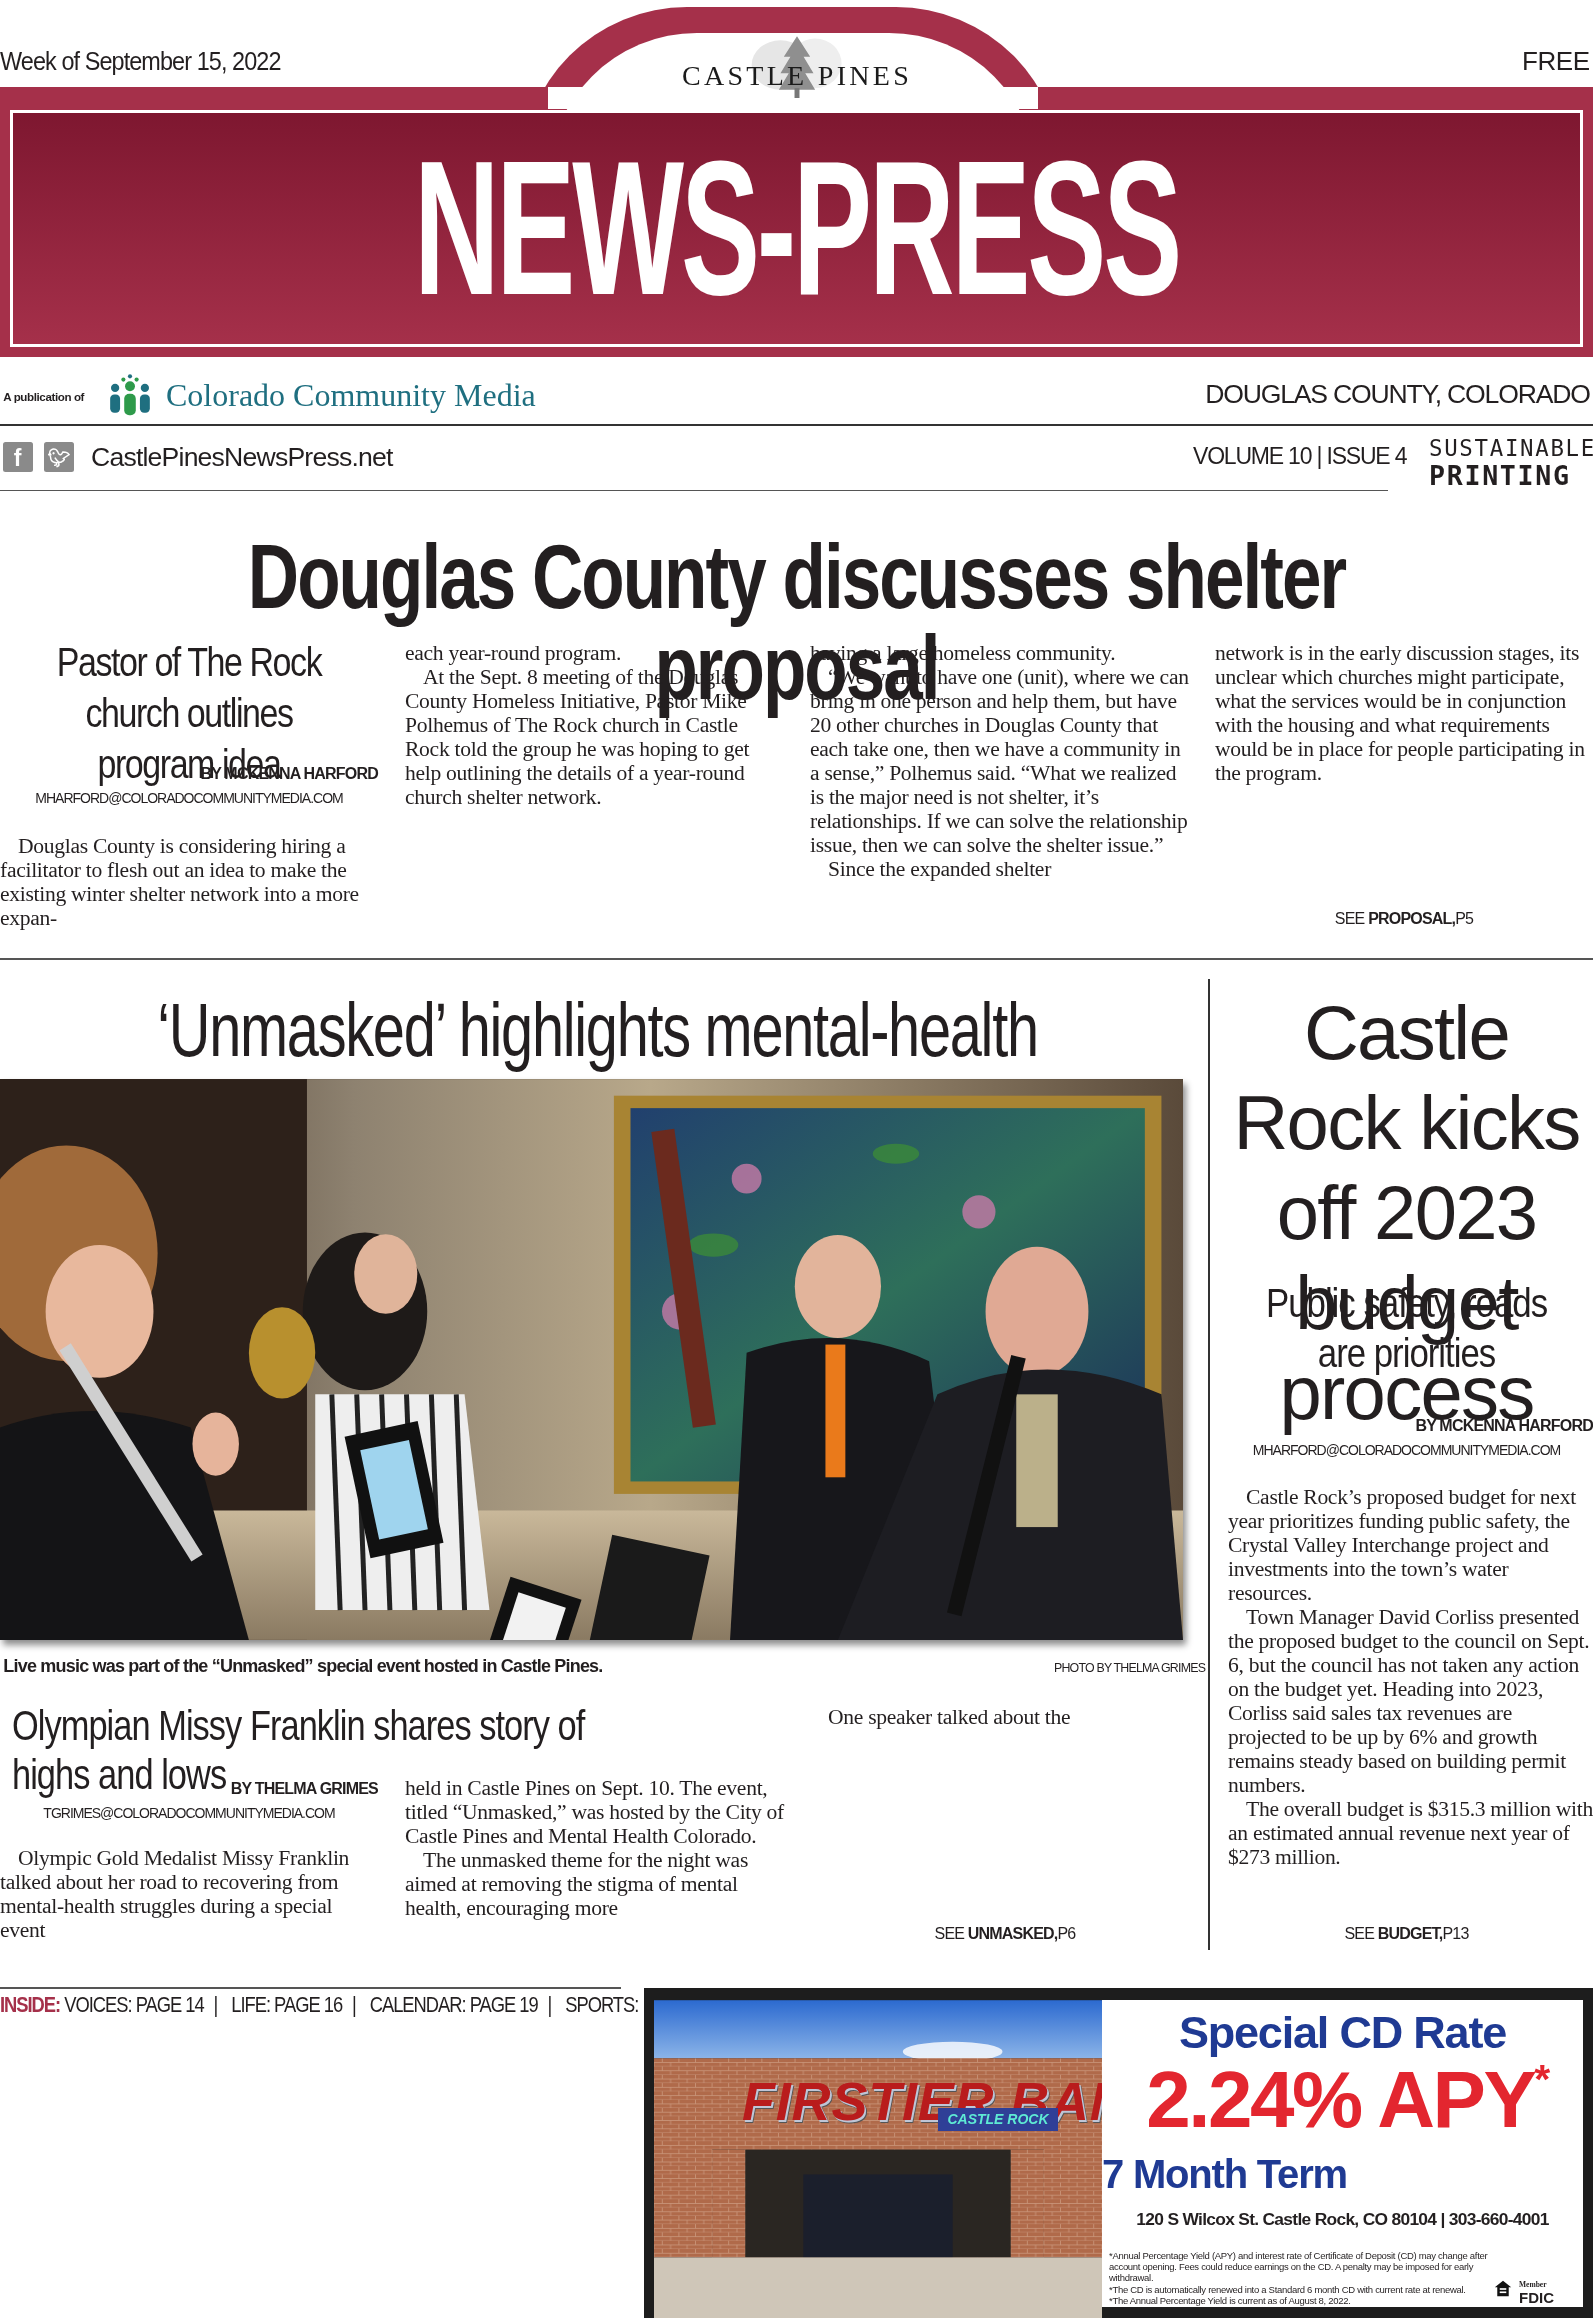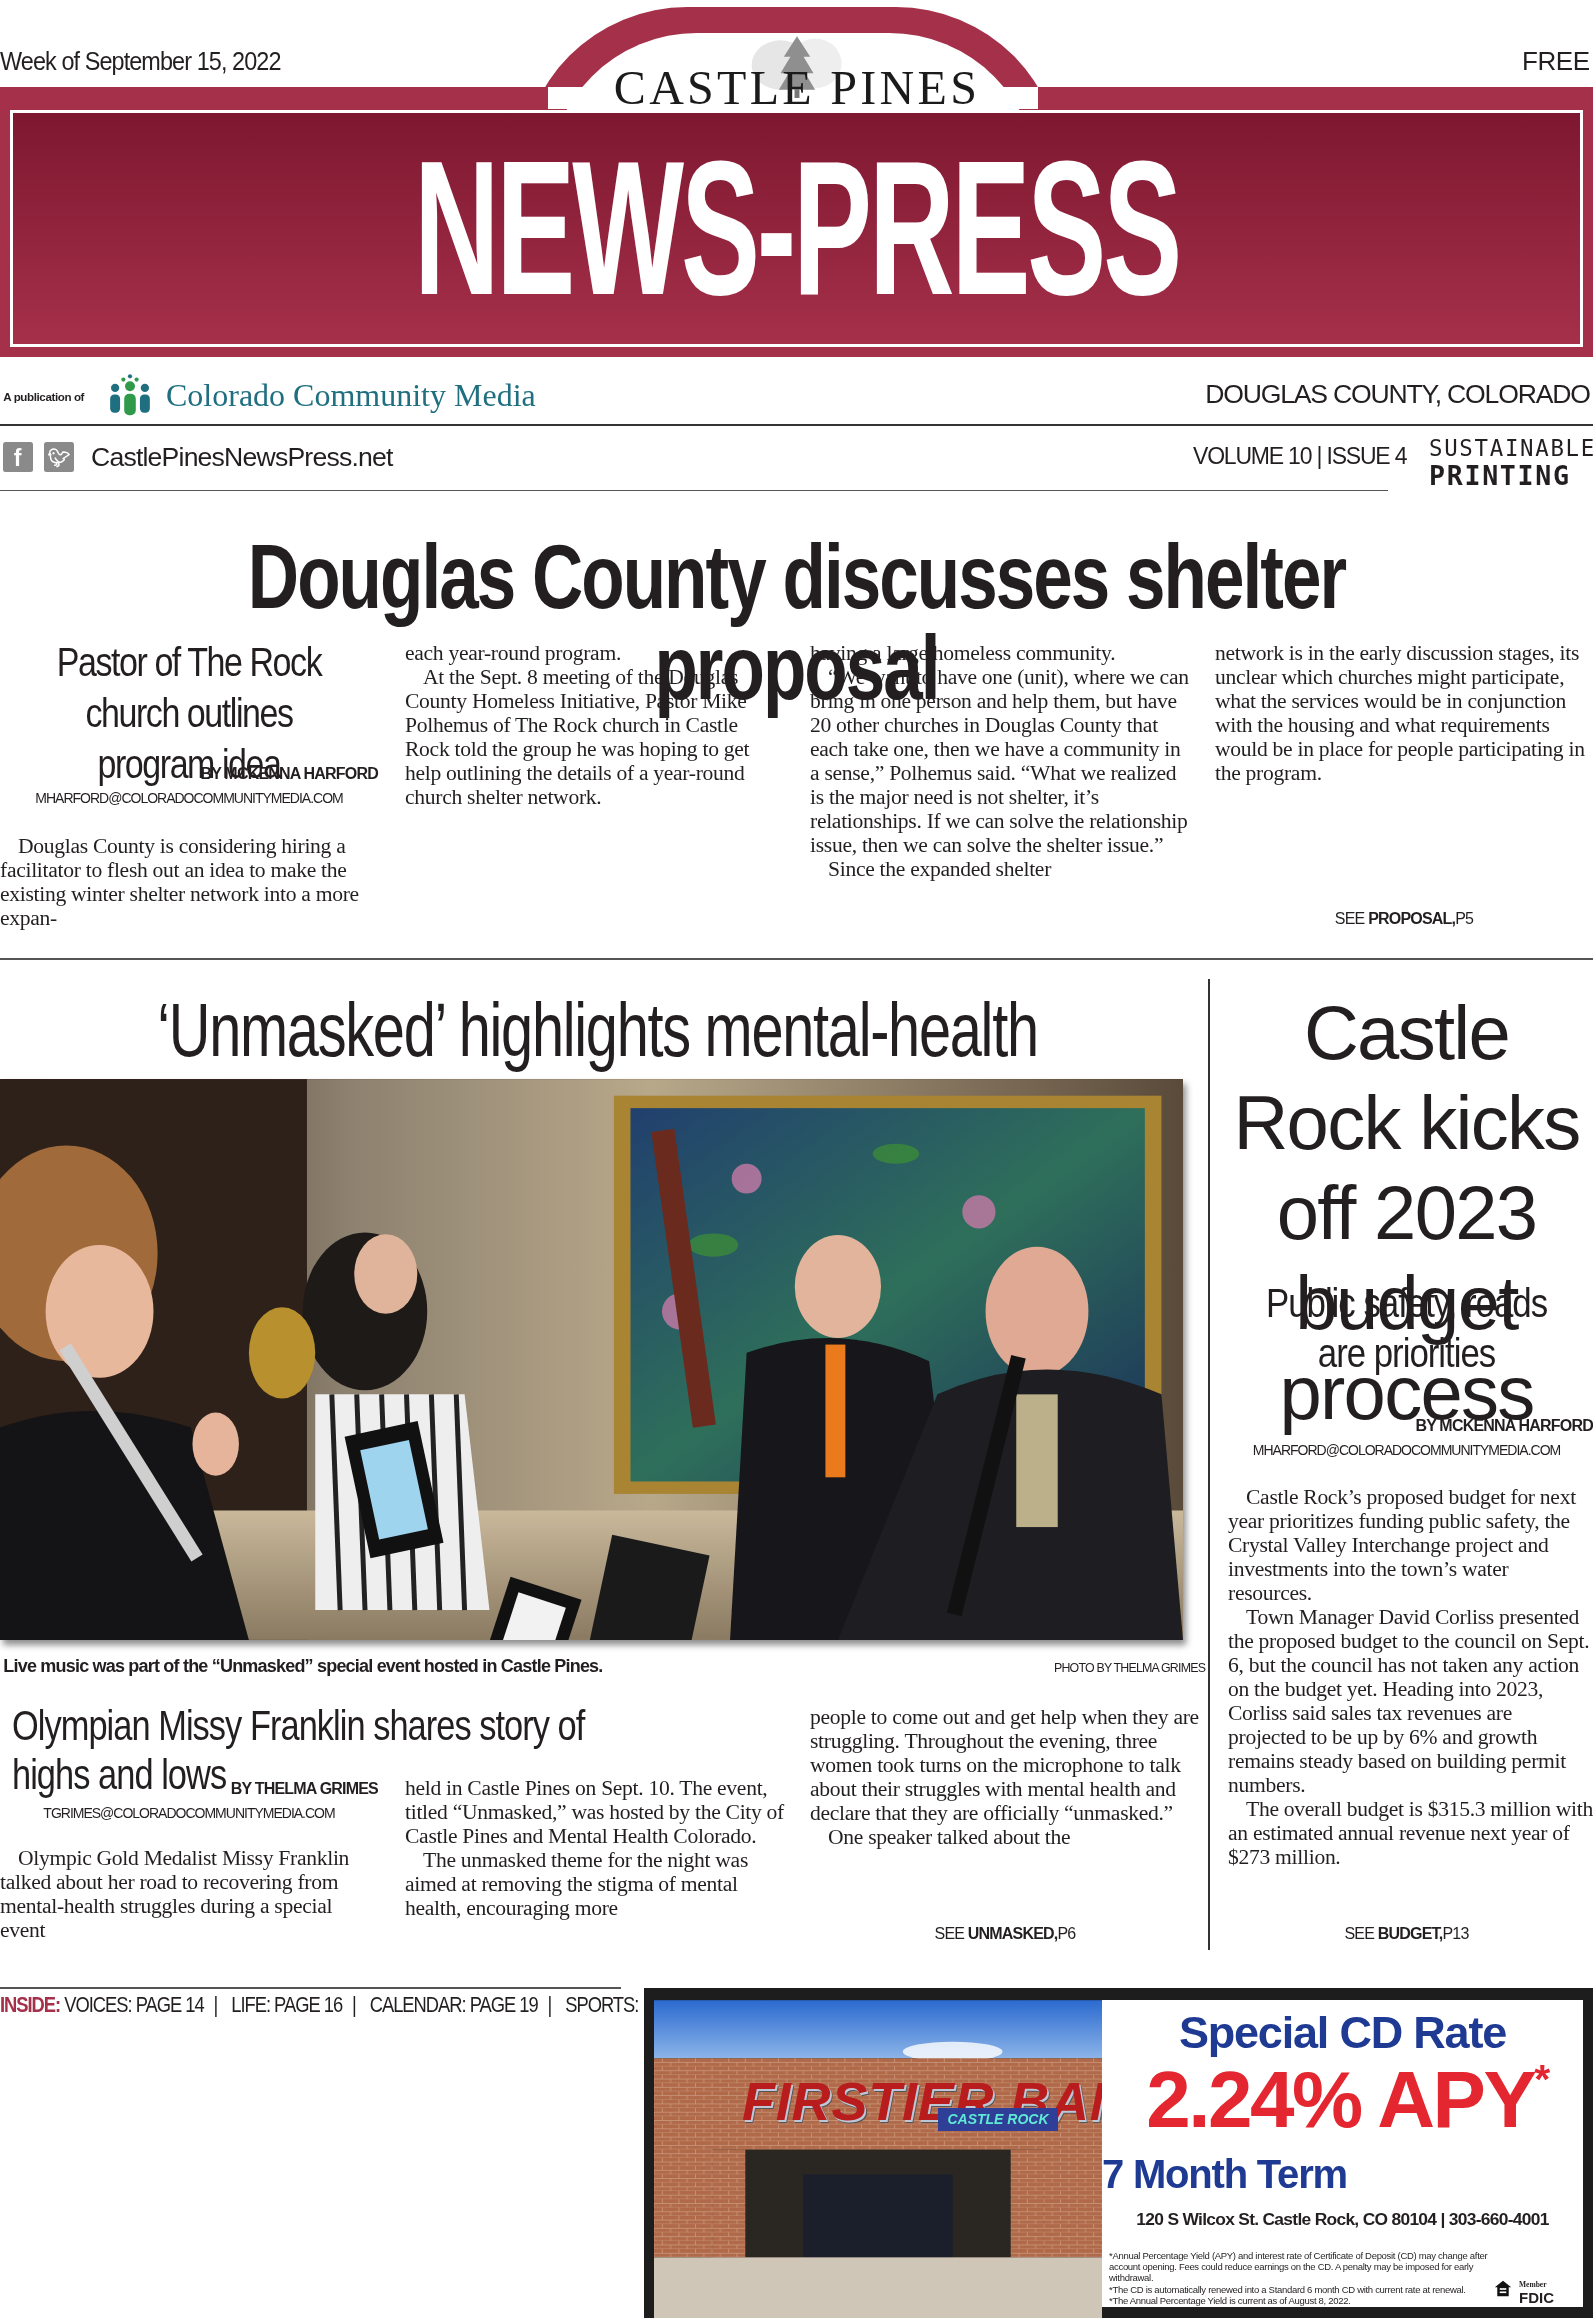--- a/index.html
+++ b/index.html
@@ -11,21 +11,21 @@
   
   #week { left: 0; top: 46px; font-size: 26px; letter-spacing: -1px; transform: scaleX(0.9); transform-origin: left; }
   #free { right: 3.3px; top: 46px; font-size: 26px; letter-spacing: -0.4px; }
   #arch { left: 521px; top: 6.6px; width: 541px; height: 166px; background: #a5304a; border-radius: 271px 271px 0 0; }
   #arch-inner { left: 548px; top: 33px; width: 490px; height: 149px; background: #fff; border-radius: 245px 245px 0 0; }
   #banner-outer { left: 0; top: 87px; width: 1593px; height: 270px; background: #a5304a; }
   #arch-inner2 { left: 548px; top: 87px; width: 490px; height: 21.6px; background:#fff; }
   #banner-inner { left: 10px; top: 110px; width: 1573px; height: 237px; border: 3.3px solid #fff;
     background: linear-gradient(#7e1730, #a5304a); }
   #castle-pines { left: 581px; top: 60px; width: 432px; text-align: center; font-family: "Liberation Serif", serif;
-    font-size: 48px; letter-spacing: 3.3px; color: #1b1b1b; font-variant: small-caps; }
+    font-size: 28px; letter-spacing: 3.3px; color: #1b1b1b; font-variant: small-caps; }
   #tree { left: 747px; top: 32px; width: 100px; height: 66px; }
   #news-press { left: 0; top: 116px; width: 1593px; text-align: center; color: #fff; font-weight: bold;
     font-size: 191px; line-height: 224px; letter-spacing: -5px; transform: scaleX(0.62); transform-origin: center; }
 
   
   #pub-row { left: 0; top: 357px; width: 1593px; height: 69px; border-bottom: 2.5px solid #333; }
   #pub-of { left: 3.3px; top: 390px; font-size: 11.6px; font-weight: bold; letter-spacing: -0.4px; }
   #ccm-logo { left: 105px; top: 373px; width: 50px; height: 43px; }
   #ccm-name { left: 166px; top: 377px; font-family: "Liberation Serif", serif; font-size: 32px; color: #1f6f80; }
   #county { right: 3.3px; top: 379px; font-size: 26.6px; letter-spacing: -1.2px; }
@@ -259,21 +259,20 @@
   <div class="email">TGRIMES@COLORADOCOMMUNITYMEDIA.COM</div>
 </div>
 <div id="um-c1" class="abs col">
   <p>Olympic Gold Medalist Missy Franklin talked about her road to recovering from mental-health struggles during a special event</p>
 </div>
 <div id="um-c2" class="abs col">
   <p class="noind">held in Castle Pines on Sept. 10. The event, titled “Unmasked,” was hosted by the City of Castle Pines and Mental Health Colorado.</p>
   <p>The unmasked theme for the night was aimed at removing the stigma of mental health, encouraging more</p>
 </div>
 <div id="um-c3" class="abs col">
-  <p class="noind">people to come out and get help when they are struggling. Throughout the evening, three women took turns on the microphone to talk about their struggles with mental health and declare that they are officially “unmasked.”</p>
   <p>One speaker talked about the</p>
 </div>
 <div id="um-jump" class="abs jump">
   <span>SEE</span>
   <b>UNMASKED,</b><span>P6</span>
 </div>
 <div id="vrule" class="abs"></div>
 
 <div id="bud-head" class="abs">Castle Rock kicks off 2023 budget process</div>
 <div id="bud-sub" class="abs">Public safety, roads are priorities</div>

